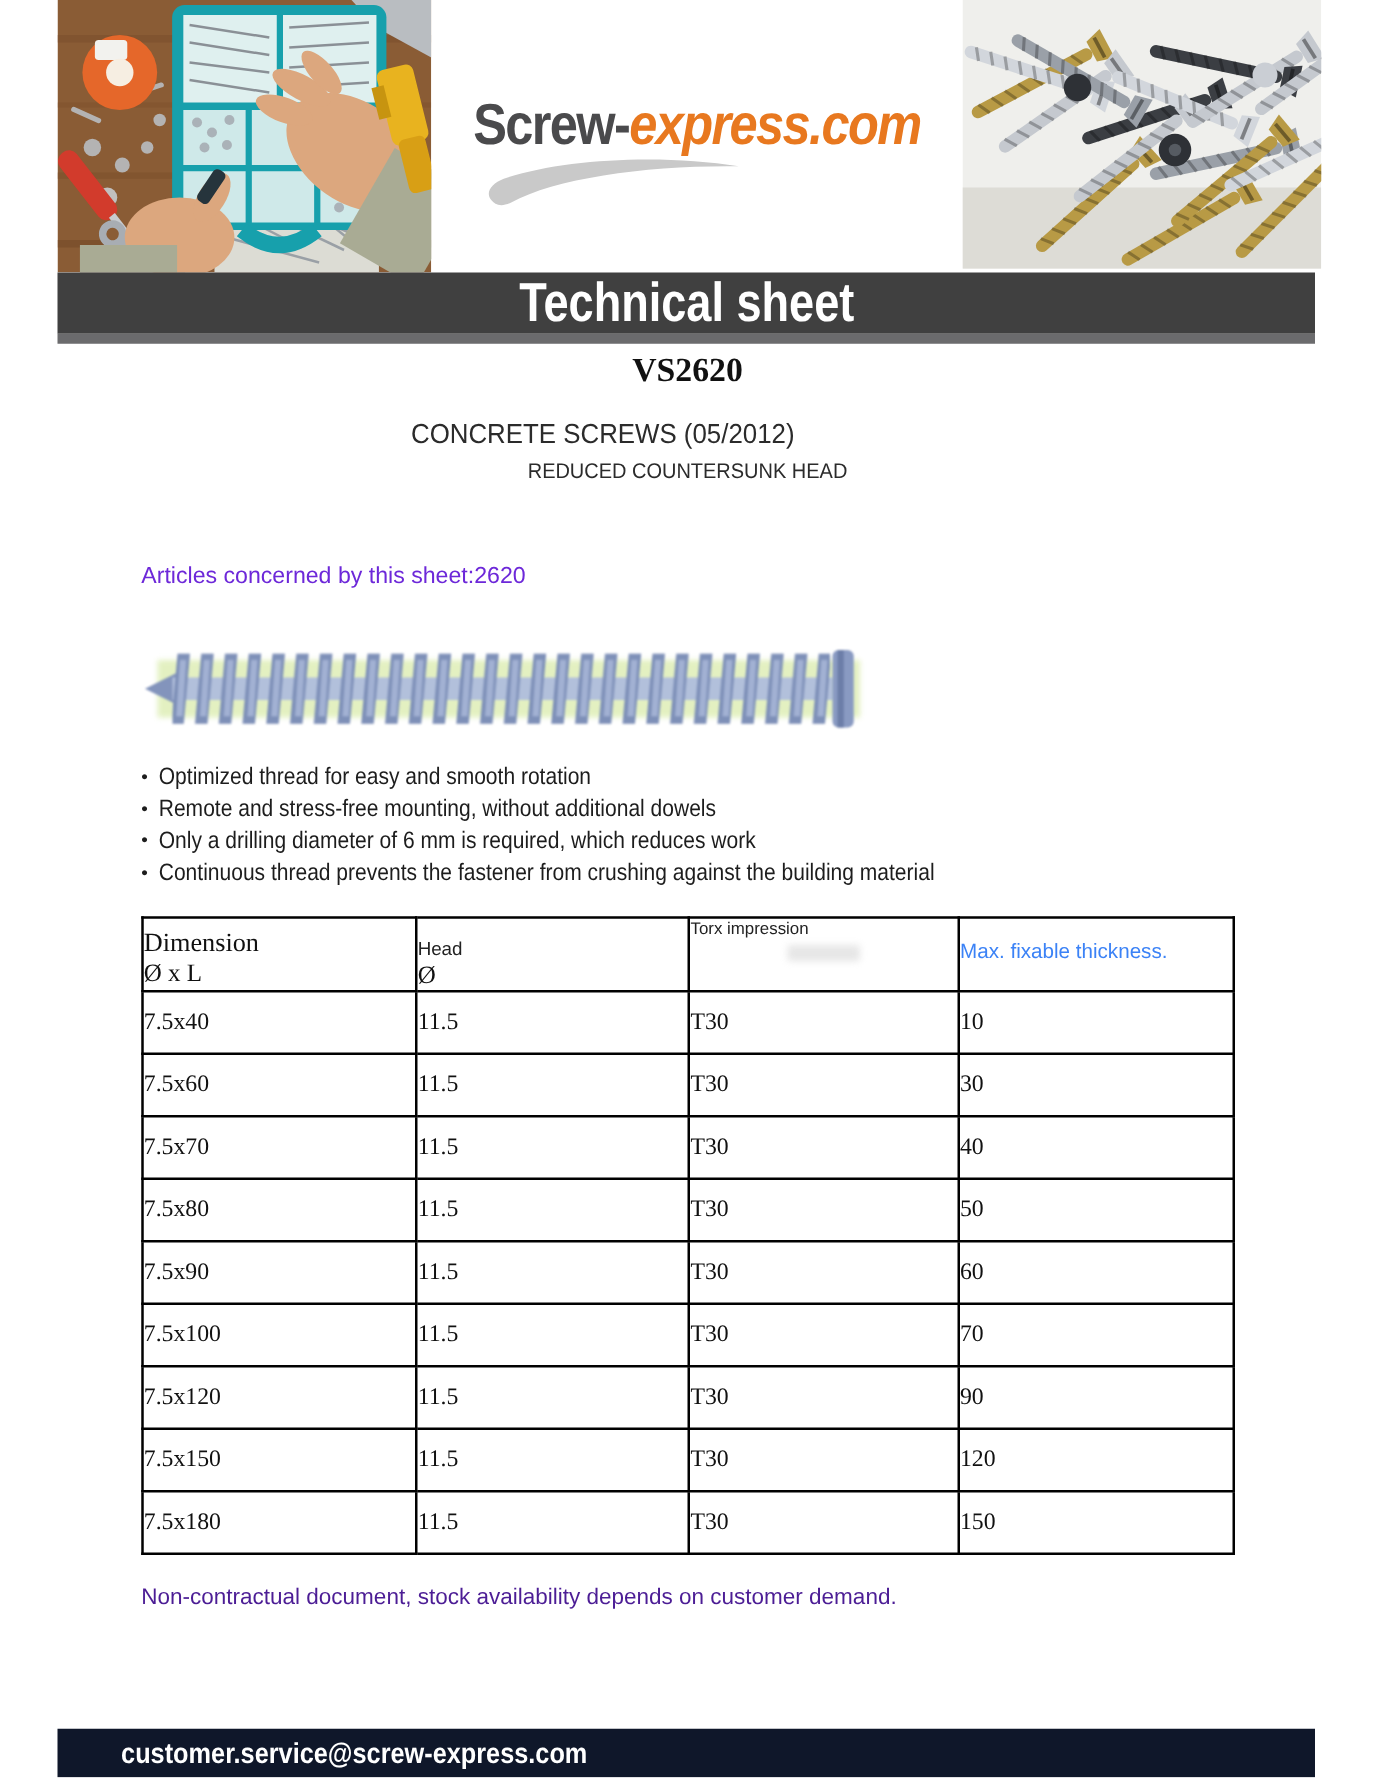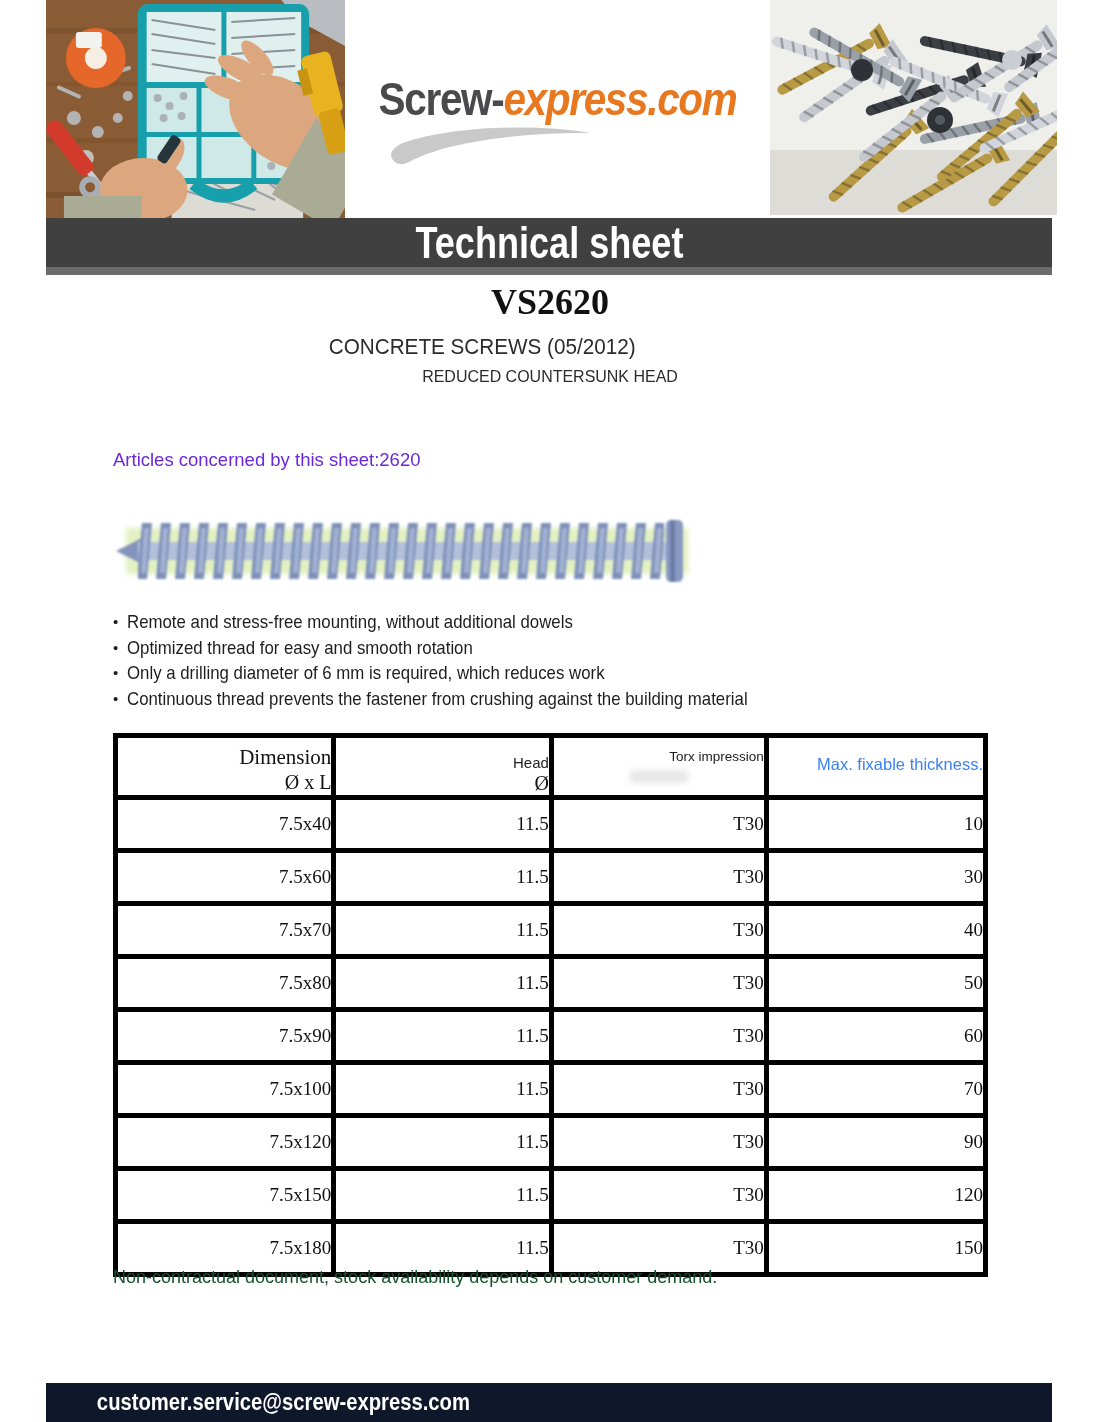--- a/index.html
+++ b/index.html
@@ -22,21 +22,21 @@
   .swoosh { position:absolute; left:42px; top:126px; width:210px; height:42px; }
 
   .banner { position:absolute; left:46px; top:218px; width:1006px; height:49px;
             background:#404040; display:flex; align-items:center; justify-content:center; }
   .banner-title { color:#ffffff; font-size:44px; font-weight:bold; letter-spacing:0;
                   transform:scaleX(0.82); transform-origin:center; white-space:nowrap; }
   .gray-strip { position:absolute; left:46px; top:267px; width:1006px; height:8px; background:#6b6b6d; }
 
   
   .doc-code { position:absolute; left:0; top:281px; width:1100px; text-align:center;
-              font-family:"Liberation Serif", serif; font-weight:bold; font-size:36px; color:#111; }
+              font-family:"Liberation Serif", serif; font-weight:bold; font-size:27px; color:#111; }
   .doc-title { position:absolute; left:0; top:334px; width:964px; text-align:center;
                font-size:22px; color:#2b2b2b; }
   .doc-title span, .doc-subtitle span { display:inline-block; transform:scaleX(0.94); transform-origin:center; white-space:nowrap; }
   .doc-subtitle { position:absolute; left:0; top:367px; width:1100px; text-align:center;
                   font-size:17px; color:#2b2b2b; }
 
   .articles { position:absolute; left:113px; top:449px; font-size:18.5px; color:#6d28d9; }
 
   
   .screw-figure { position:absolute; left:108px; top:510px; width:600px; height:82px; filter:blur(1px) saturate(1.05); }
@@ -46,32 +46,32 @@
   .bullets { position:absolute; left:113px; top:609px; margin:0; padding:0; list-style:none;
              font-size:19px; line-height:25.5px; color:#1d1d1d; width:780px; }
   .bullets li { white-space:nowrap; }
   .bullets .dot { display:inline-block; width:14px; font-size:15px; vertical-align:1px; }
   .bullets .btxt { display:inline-block; transform:scaleX(0.885); transform-origin:left center; }
 
   
   table.spec { position:absolute; left:113px; top:733px; width:875px;
                border-collapse:collapse; table-layout:fixed; border:2px solid #1a1a1a;
                font-family:"Liberation Serif", serif; }
-  table.spec th, table.spec td { border:5px solid #000000; text-align:right; padding:0; }
+  table.spec th, table.spec td { border:2px solid #000000; text-align:left; padding:0; }
   table.spec thead th { height:57px; vertical-align:top; font-weight:normal; }
   table.spec tbody td { height:48px; vertical-align:middle; font-size:19px; color:#111; }
   .h-serif-1 { display:block; margin-top:7px;  font-size:21px; color:#111; }
   .h-serif-2 { display:block; margin-top:1px;  font-size:20px; color:#111; }
   .h-sans-sm { display:block; margin-top:16px;  font-family:Liberation Sans, sans-serif; font-size:15px; color:#222; }
-  .h-torx    { display:block; margin-top:11px; font-family:"Liberation Sans",sans-serif; font-size:13.5px; color:#222; }
+  .h-torx    { display:block; font-family:"Liberation Sans",sans-serif; font-size:13.5px; color:#222; }
   .h-max     { display:block; margin-top:17px; font-family:"Liberation Sans",sans-serif; font-size:16.5px; color:#3b82f6; }
   .ghost { display:block; margin:6px auto 0; width:58px; height:13px; background:#c9c9c9;
            opacity:.45; filter:blur(3px); border-radius:2px; }
 
-  .footnote { position:absolute; left:113px; top:1267px; font-size:18px; color:#14532d; }
+  .footnote { position:absolute; left:113px; top:1267px; font-size:18px; color:#4c1d95; }
 
   
   .bottom-bar { position:absolute; left:46px; top:1383px; width:1006px; height:39px;
                 background:#0f172a; display:flex; align-items:center; justify-content:flex-start;
                 padding-right:79px; box-sizing:border-box; }
   .footer-email { color:#ffffff; font-size:23px; font-weight:bold; white-space:nowrap;
                   transform:scaleX(0.88); transform-origin:right center; }
 </style>
 </head>
 <body>
@@ -237,22 +237,22 @@
       <rect x="18" y="18" width="562" height="46" fill="#dcedb4" opacity="0.8" filter="url(#soft)"></rect>
       <polygon points="8,41 34,28 34,54" fill="#8494ba"></polygon>
       <rect x="30" y="32" width="528" height="18" fill="#b3c0da"></rect>
       <rect x="30" y="11" width="526" height="60" fill="url(#thr)"></rect>
       <rect x="558" y="10" width="17" height="62" rx="5" fill="#8a9ac0"></rect>
       <rect x="562" y="10" width="5" height="62" fill="#6d7ea6"></rect>
     </svg>
   </div>
 
   <ul class="bullets">
+    <li><span class="dot">•</span><span class="btxt">Optimized thread for easy and smooth rotation</span></li>
     <li><span class="dot">•</span><span class="btxt">Remote and stress-free mounting, without additional dowels</span></li>
-    <li><span class="dot">•</span><span class="btxt">Optimized thread for easy and smooth rotation</span></li>
     <li><span class="dot">•</span><span class="btxt">Only a drilling diameter of 6 mm is required, which reduces work</span></li>
     <li><span class="dot">•</span><span class="btxt">Continuous thread prevents the fastener from crushing against the building material</span></li>
   </ul>
 
   <table class="spec">
     <colgroup>
         <col style="width:25.1%">
         <col style="width:25.0%">
         <col style="width:24.7%">
         <col style="width:25.2%">

